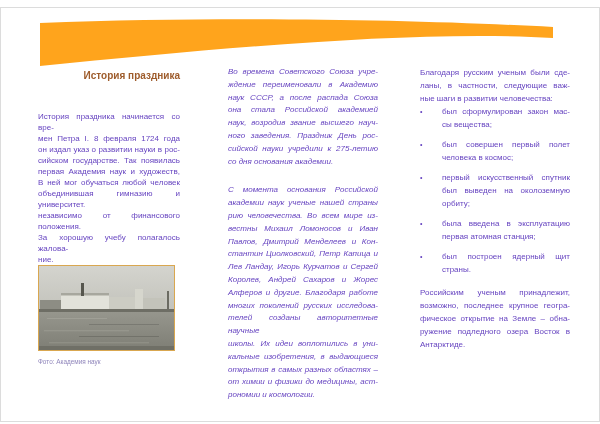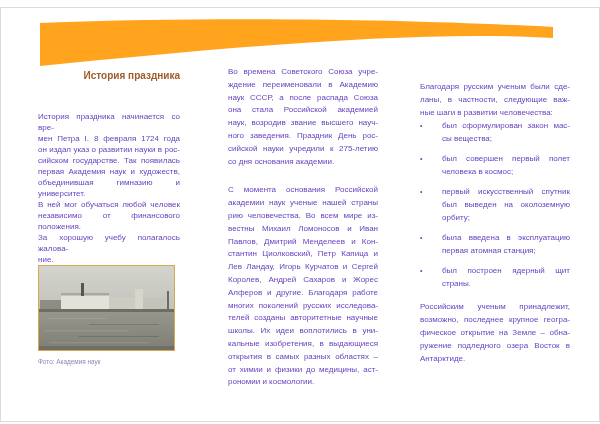--- a/index.html
+++ b/index.html
@@ -13,31 +13,31 @@
   }
   .page-border {
     position: absolute; left: 0; top: 7px; right: 0; bottom: 2px;
     border: 1px solid #dcdcdc;
     pointer-events: none;
   }
   .swoosh-wrap { position: absolute; left: 0; top: 0; width: 600px; height: 80px; }
   .col { position: absolute; font-size: 8px; }
   .col1 { left: 38px; top: 70px; width: 142px; }
   .col2 { left: 228px; top: 66px; width: 150px; }
-  .col3 { left: 420px; top: 80px; width: 150px; }
+  .col3 { left: 420px; top: 66px; width: 150px; }
   .heading {
     font-size: 10px; font-weight: bold;
     color: var(--heading, #9e5c2c);
     text-align: right;
     margin: 0 0 30px 0;
   }
   .tl { text-align: justify; text-align-last: justify; white-space: normal; }
   .tl-last { text-align-last: left; }
   .col1 .tl { line-height: 11px; }
-  .col2 .tl { line-height: 12.8px; }
+  .col2 .tl { line-height: 12.8px; font-style: italic; }
   .col3 .tl { line-height: 13px; }
   .para + .para { margin-top: 16px; }
   .bullets { }
   .bullet-item { display: flex; margin-bottom: 7px; }
   .bullet-marker {
     flex: 0 0 22px; width: 22px;
     font-size: 7px; line-height: 13px;
     color: var(--ink, #6644c0);
   }
   .bullet-text { flex: 1 1 auto; min-width: 0; }
@@ -66,22 +66,22 @@
 </div>
 
 <div class="col col1">
   <div class="heading">История праздника</div>
   <div class="para">
       <div class="tl">История праздника начинается со вре-</div>
       <div class="tl">мен Петра I. 8 февраля 1724 года</div>
       <div class="tl">он издал указ о развитии науки в рос-</div>
       <div class="tl">сийском государстве. Так появилась</div>
       <div class="tl">первая Академия наук и художеств,</div>
+      <div class="tl">В ней мог обучаться любой человек</div>
       <div class="tl">объединившая гимназию и университет.</div>
-      <div class="tl">В ней мог обучаться любой человек</div>
       <div class="tl">независимо от финансового положения.</div>
       <div class="tl">За хорошую учебу полагалось жалова-</div>
       <div class="tl tl-last">ние.</div>
     </div>
 </div>
 
 <div class="photo-frame">
   <svg width="135" height="84" viewBox="0 0 135 84">
     <defs>
       <linearGradient id="sky" x1="0" y1="0" x2="0" y2="1">

